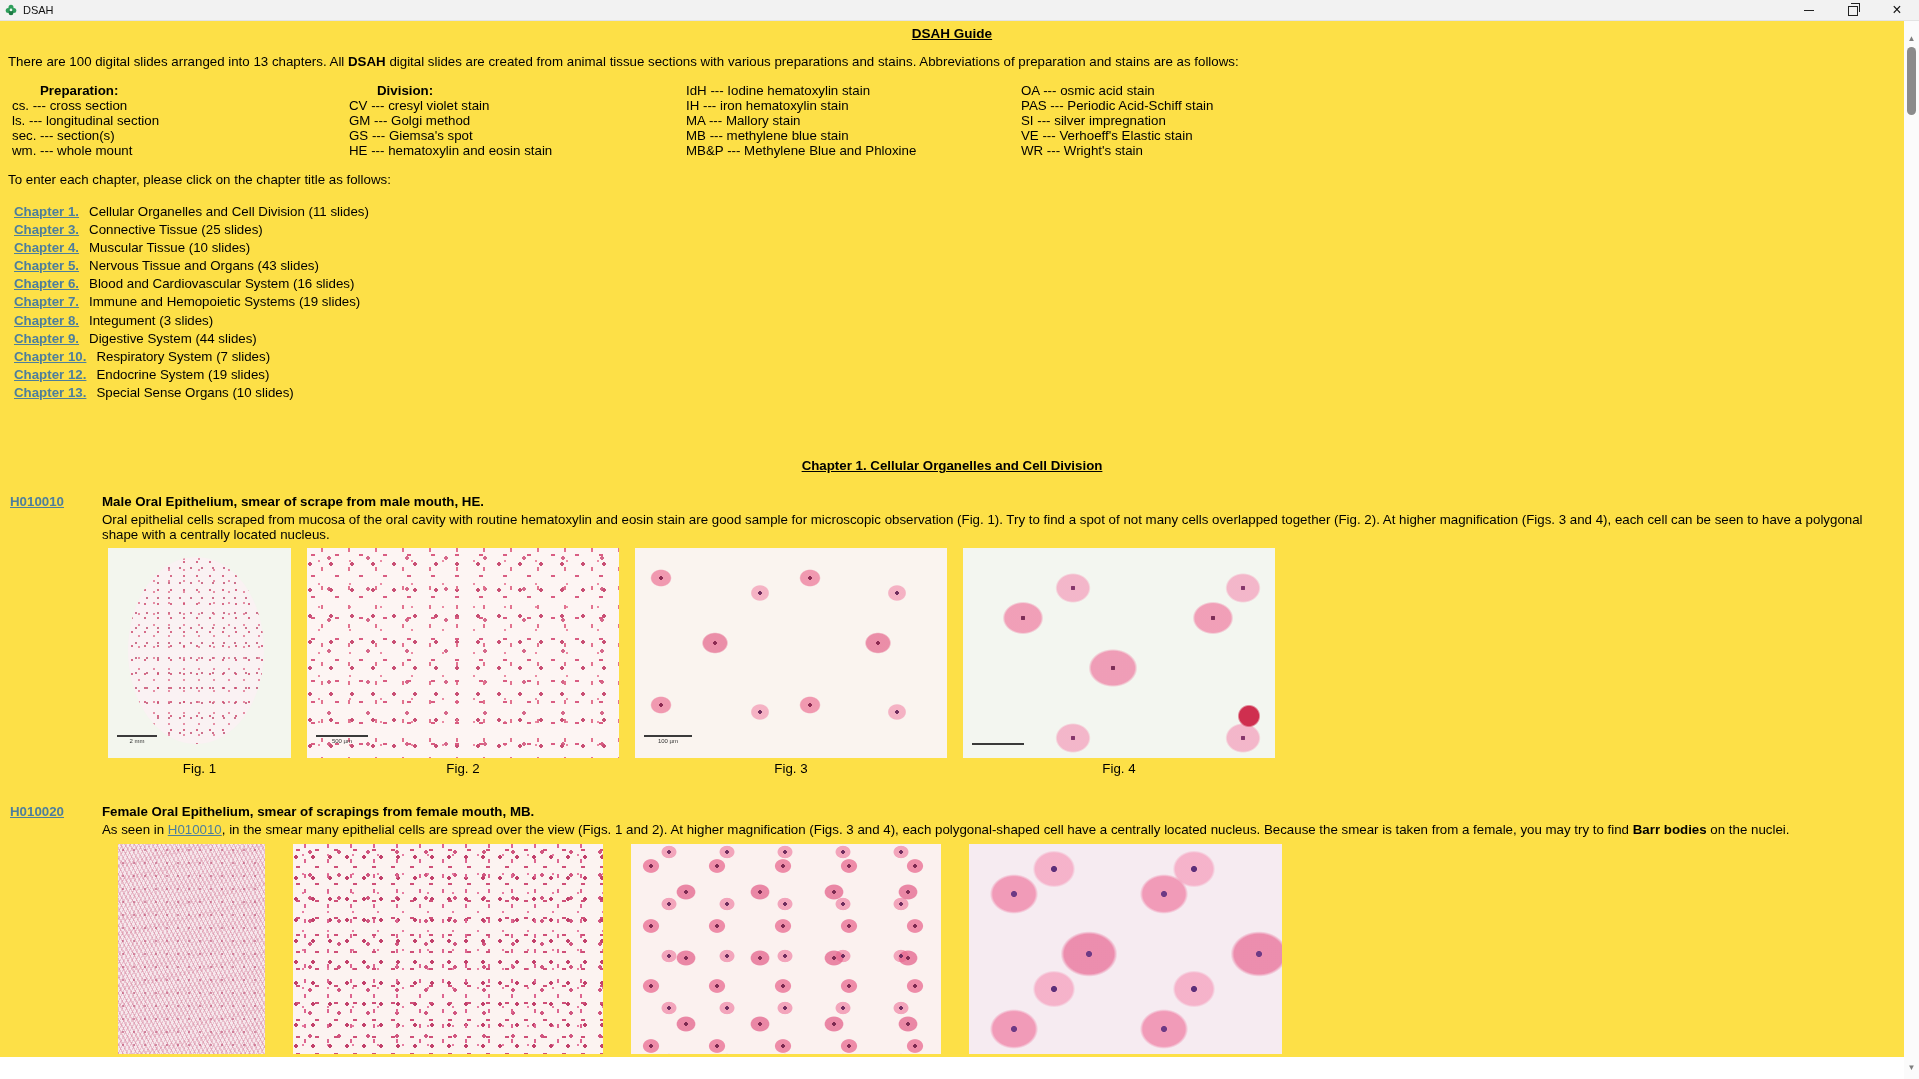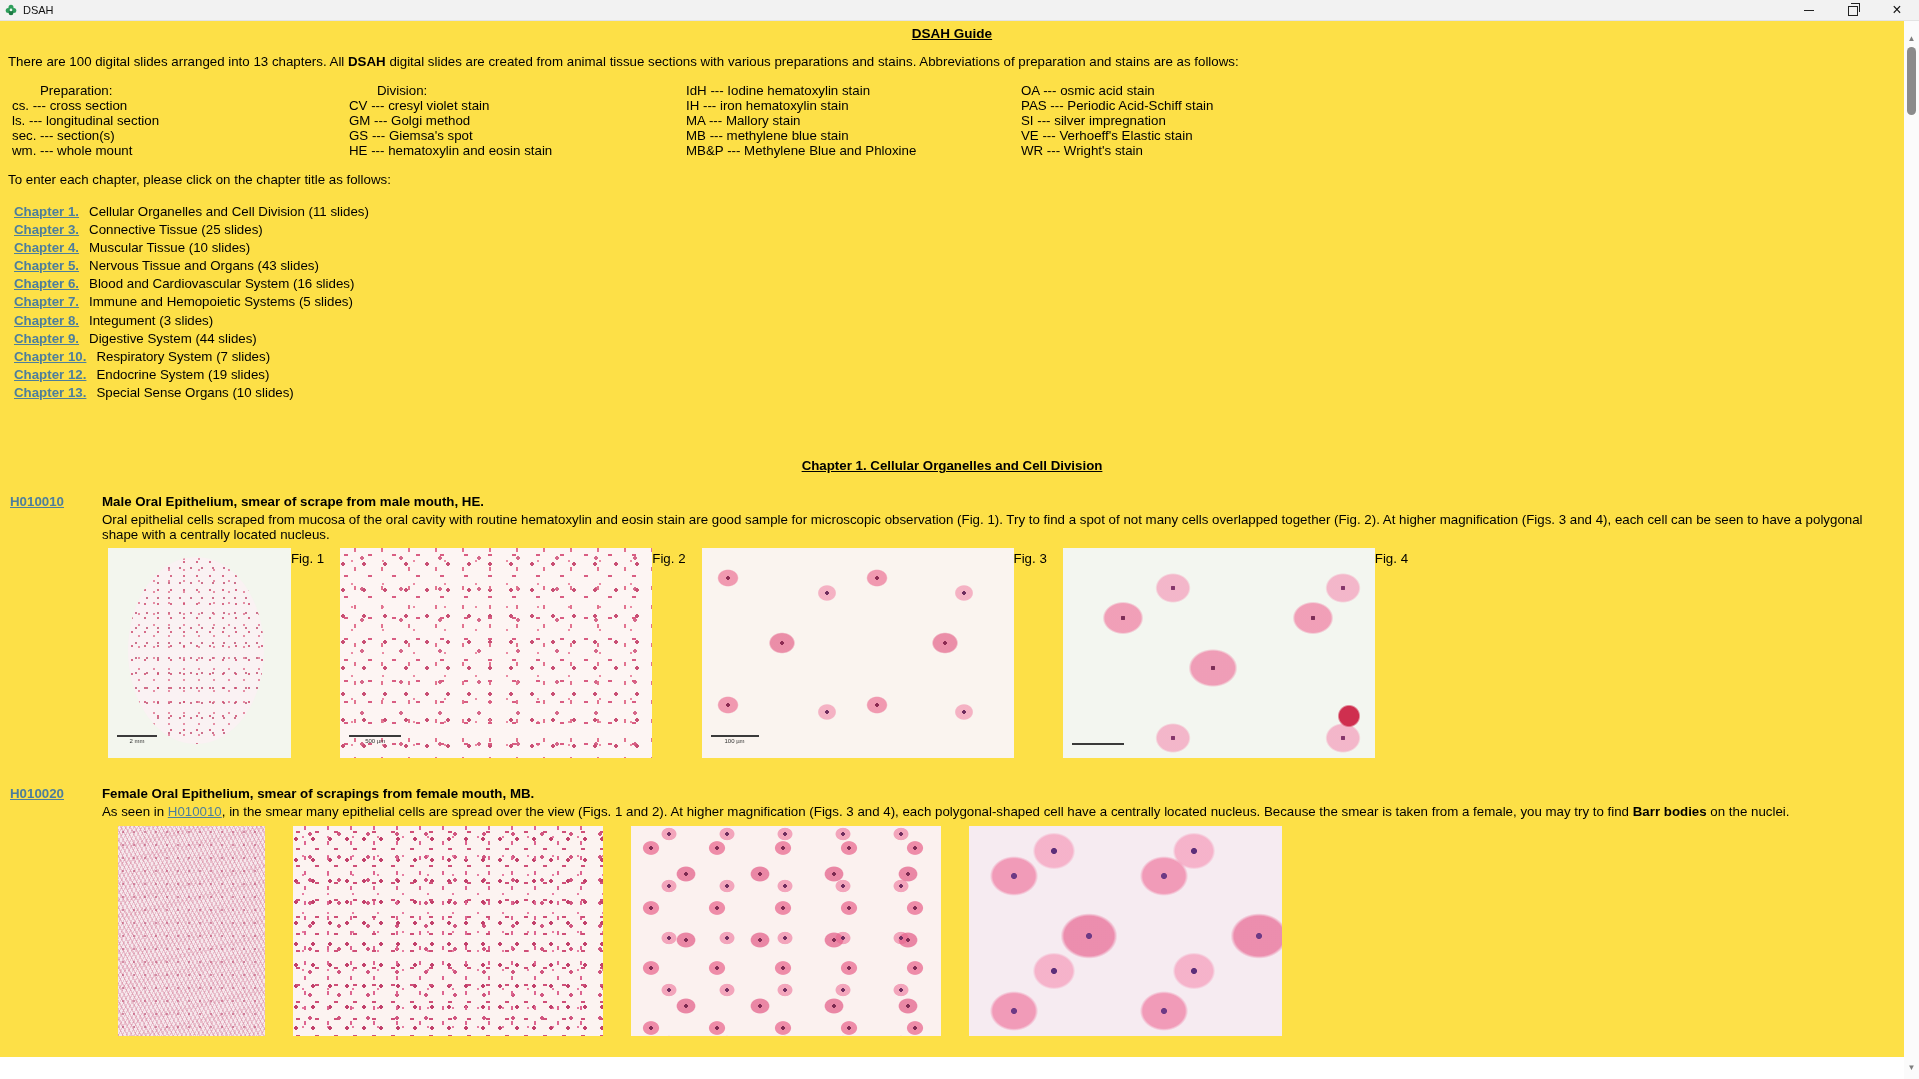--- a/index.html
+++ b/index.html
@@ -28,42 +28,42 @@
   .content{position:absolute;top:20px;left:0;width:1904px;height:1037px;overflow:hidden;background:#fde047;}
   .page-title{text-align:center;font-weight:bold;text-decoration:underline;font-size:13.5px;margin:6px 0 0 0;}
   .intro{margin:13px 8px 0 8px;}
   b.inline{font-weight:bold;}
 
   .abbrev{display:flex;margin:14px 0 0 12px;line-height:15px;}
   .abbrev-col1{width:337px;}
   .abbrev-col2{width:337px;}
   .abbrev-col3{width:335px;}
   .abbrev-col4{width:auto;}
-  .abbrev-heading{font-weight:normal;padding-left:28px;}
+  .abbrev-heading{font-weight:bold;padding-left:28px;}
 
   .chapters-intro{margin:14px 8px 0 8px;}
   .chapter-list{margin:16px 0 0 14px;line-height:18.1px;}
   a.link{color:#4d7e9c;font-weight:bold;text-decoration:underline;cursor:pointer;}
   .chapter-title{margin-left:10px;}
 
   .section-heading{text-align:center;font-weight:bold;text-decoration:underline;margin-top:56px;}
 
   .entry{margin-top:21px;}
   .entry-head{display:flex;}
   .entry-id{margin-left:10px;width:92px;flex:0 0 92px;}
   .entry-title{font-weight:bold;}
   .entry-desc{margin:4px 8px 0 102px;line-height:14.6px;}
   .entry2{margin-top:28px;}
 
   .fig-row{display:flex;margin-top:6px;}
   .row1{padding-left:108px;}
   .row1 .fig{margin-right:16px;}
   .row2{padding-left:118px;}
   .row2 .fig{margin-right:28px;}
-  .fig{display:flex;flex-direction:row;}
+  .fig{display:flex;flex-direction:column;}
   .fig-img{position:relative;height:210px;overflow:hidden;}
   .fig-label{text-align:center;margin-top:3px;}
 
   .scalebar{position:absolute;left:9px;bottom:13px;border-top:2px solid #3a3a3a;
     font-size:6px;line-height:8px;color:#333;text-align:center;}
 
   
   .f11{width:183px;background:#f3f6ee;}
   .f11 .smear-ellipse{position:absolute;left:11%;top:4%;width:74%;height:89%;border-radius:50%;
     background-color:#faf2f3;
@@ -214,21 +214,21 @@
   </div>
 
   <p class="chapters-intro">To enter each chapter, please click on the chapter title as follows:</p>
 
   <div class="chapter-list">
     <div><a class="link">Chapter 1.</a><span class="chapter-title">Cellular Organelles and Cell Division (11 slides)</span></div>
     <div><a class="link">Chapter 3.</a><span class="chapter-title">Connective Tissue (25 slides)</span></div>
     <div><a class="link">Chapter 4.</a><span class="chapter-title">Muscular Tissue (10 slides)</span></div>
     <div><a class="link">Chapter 5.</a><span class="chapter-title">Nervous Tissue and Organs (43 slides)</span></div>
     <div><a class="link">Chapter 6.</a><span class="chapter-title">Blood and Cardiovascular System (16 slides)</span></div>
-    <div><a class="link">Chapter 7.</a><span class="chapter-title">Immune and Hemopoietic Systems (5 slides)</span></div>
+    <div><a class="link">Chapter 7.</a><span class="chapter-title">Immune and Hemopoietic Systems (19 slides)</span></div>
     <div><a class="link">Chapter 8.</a><span class="chapter-title">Integument (3 slides)</span></div>
     <div><a class="link">Chapter 9.</a><span class="chapter-title">Digestive System (44 slides)</span></div>
     <div><a class="link">Chapter 10.</a><span class="chapter-title">Respiratory System (7 slides)</span></div>
     <div><a class="link">Chapter 12.</a><span class="chapter-title">Endocrine System (19 slides)</span></div>
     <div><a class="link">Chapter 13.</a><span class="chapter-title">Special Sense Organs (10 slides)</span></div>
   </div>
 
   <div class="section-heading">Chapter 1. Cellular Organelles and Cell Division</div>
 
   <div class="entry">

